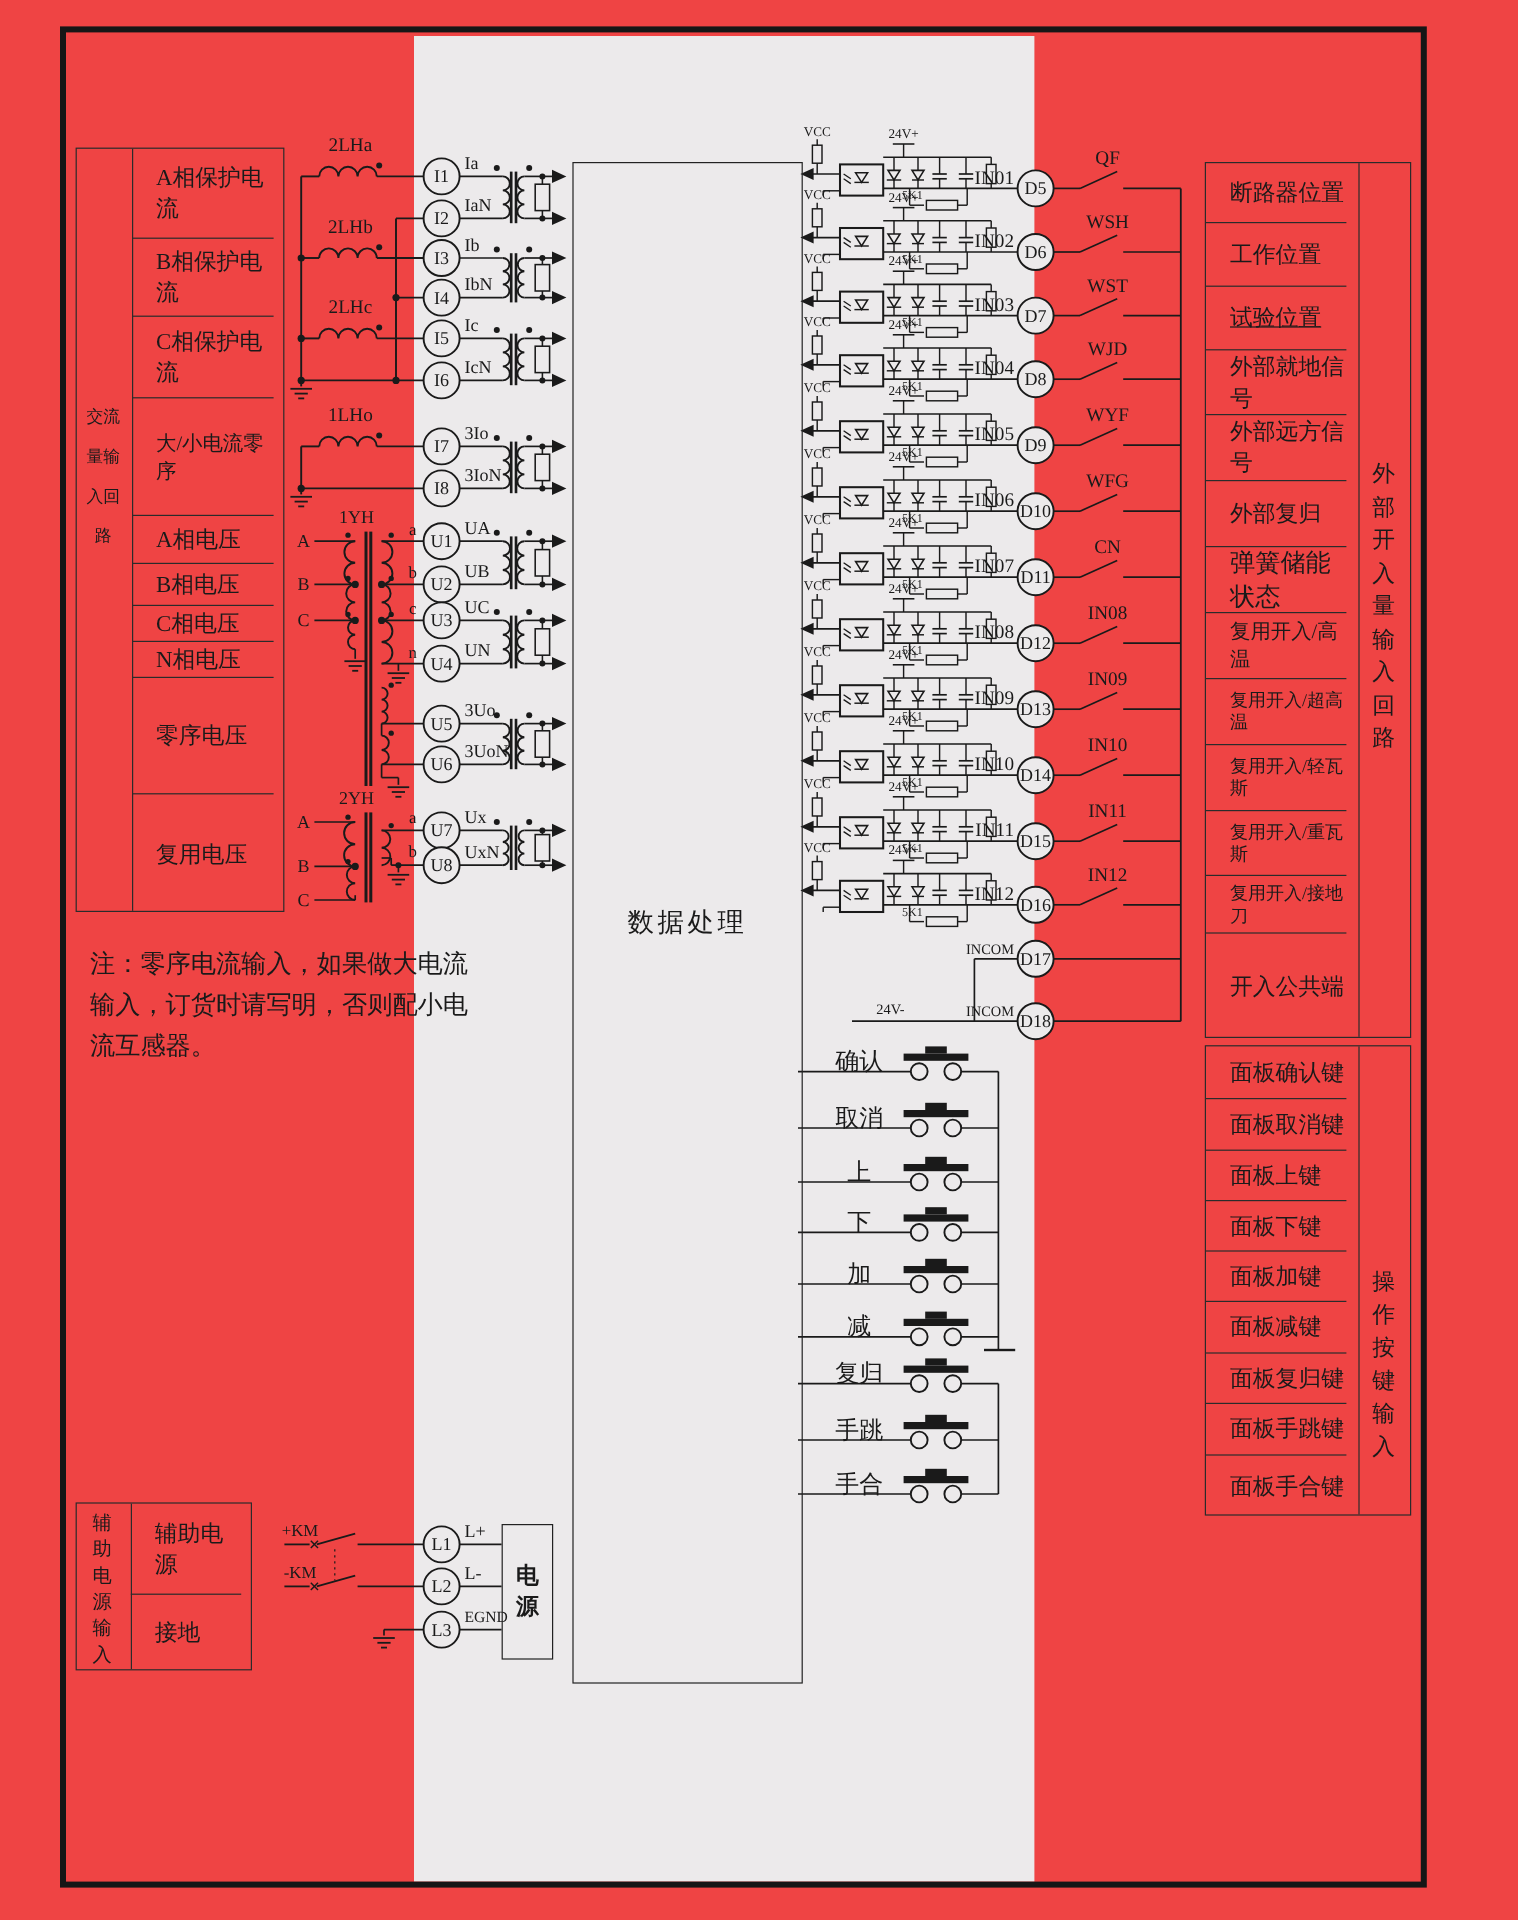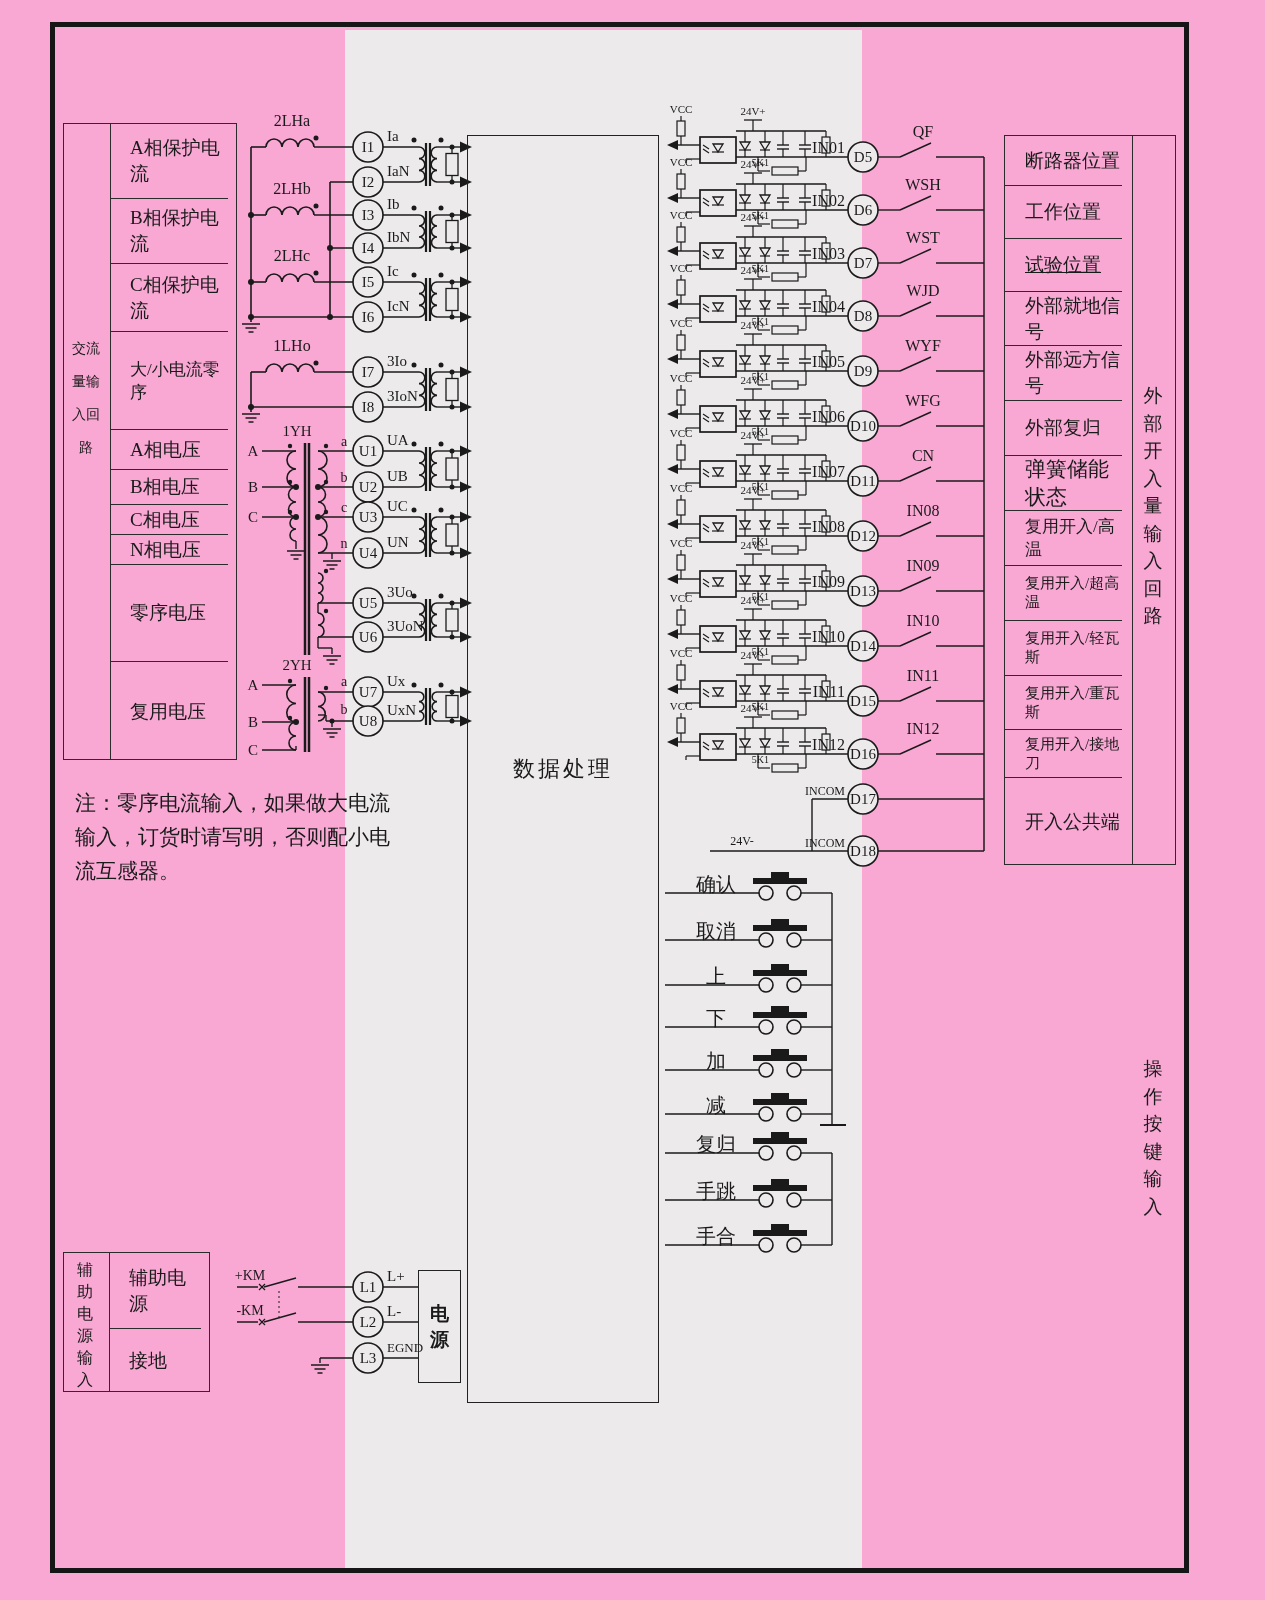--- a/index.html
+++ b/index.html
@@ -1,16 +1,16 @@
 <!DOCTYPE html>
 <html><head>
 <meta charset="utf-8">
 <style>
   html,body{margin:0;padding:0;background:#fff;}
-  .page{position:relative;width:1265px;height:1600px;background:#f9a8d4;overflow:hidden;
+  .page{position:relative;width:1265px;height:1600px;background:#ef4444;overflow:hidden;
         font-family:"Liberation Serif","DejaVu Serif",serif;color:#1a1a1a;}
   .band{position:absolute;left:345px;top:30px;width:517px;height:1538px;}
   .frame{position:absolute;left:50px;top:22px;width:1139px;height:1551px;
          border:5px solid #161616;box-sizing:border-box;pointer-events:none;}
   #cv{position:absolute;left:0;top:0;}
   #cv text{font-family:"Liberation Serif","DejaVu Serif",serif;fill:#1a1a1a;}
   .vlabel{position:absolute;word-break:break-all;text-align:center;line-height:33px;
           font-size:14px;color:#1a1a1a;}
   .tbl{position:absolute;border:1.6px solid #2b2b2b;box-sizing:border-box;background:transparent;}
   .tbl .divider{position:absolute;top:0;bottom:0;width:0;border-left:1.6px solid #2b2b2b;}
@@ -1200,21 +1200,21 @@
         <text x="368" y="1327" font-size="15" text-anchor="middle">L2</text>
       </g>
       <text x="387" y="1316" font-size="15" text-anchor="start">L-</text>
       <g>
         <circle cx="368" cy="1358" r="15" fill="#ECEAEB" stroke="#1a1a1a" stroke-width="1.6"></circle>
         <text x="368" y="1363" font-size="15" text-anchor="middle">L3</text>
       </g>
       <text x="387" y="1352" font-size="13" text-anchor="start">EGND</text>
     </svg>
 
-  <div class="obox" id="proc-box" style="left:467px;top:135px;width:192px;height:1268px;">
+  <div class="obox" id="proc-box" style="left:477px;top:135px;width:192px;height:1268px;">
     <div class="proc-label" style="top:618px">数据处理</div>
   </div>
 
   <div class="obox" style="left:418px;top:1270px;width:43px;height:113px;display:flex;font-weight:bold;">
     <div class="pow-label">电源</div>
   </div>
 
   <div id="ac-table" class="tbl" style="left: 63px; top: 123px; width: 174px; height: 637px;">
       <div class="divider" style="left: 46px;"></div>
       <div class="row" style="left: 46px; width: 118px; top: 0px; height: 74px; font-size: 19px;">A相保护电流</div>
@@ -1237,20 +1237,32 @@
       <div class="row bline" style="left: 0px; width: 117px; top: 209px; height: 55px; font-size: 19px;">外部远方信号</div>
       <div class="row bline" style="left: 0px; width: 117px; top: 264px; height: 55px; font-size: 19px;">外部复归</div>
       <div class="row bline" style="left: 0px; width: 117px; top: 319px; height: 55px; font-size: 21px;">弹簧储能状态</div>
       <div class="row bline" style="left: 0px; width: 117px; top: 374px; height: 55px; font-size: 17px;">复用开入/高温</div>
       <div class="row bline" style="left: 0px; width: 117px; top: 429px; height: 55px; font-size: 15px;">复用开入/超高温</div>
       <div class="row bline" style="left: 0px; width: 117px; top: 484px; height: 55px; font-size: 15px;">复用开入/轻瓦斯</div>
       <div class="row bline" style="left: 0px; width: 117px; top: 539px; height: 54px; font-size: 15px;">复用开入/重瓦斯</div>
       <div class="row bline" style="left: 0px; width: 117px; top: 593px; height: 48px; font-size: 15px;">复用开入/接地刀</div>
       <div class="row bline" style="left: 0px; width: 117px; top: 641px; height: 89px; font-size: 19px;">开入公共端</div>
     </div>
+  <div id="key-table" class="tbl" style="left: 1004px; top: 871px; width: 172px; height: 392px;">
+      <div class="divider" style="left: 127px;"></div>
+      <div class="row" style="left: 0px; width: 117px; top: 0px; height: 43px; font-size: 19px;">面板确认键</div>
+      <div class="row bline" style="left: 0px; width: 117px; top: 43px; height: 43px; font-size: 19px;">面板取消键</div>
+      <div class="row bline" style="left: 0px; width: 117px; top: 86px; height: 42px; font-size: 19px;">面板上键</div>
+      <div class="row bline" style="left: 0px; width: 117px; top: 128px; height: 42px; font-size: 19px;">面板下键</div>
+      <div class="row bline" style="left: 0px; width: 117px; top: 170px; height: 42px; font-size: 19px;">面板加键</div>
+      <div class="row bline" style="left: 0px; width: 117px; top: 212px; height: 43px; font-size: 19px;">面板减键</div>
+      <div class="row bline" style="left: 0px; width: 117px; top: 255px; height: 42px; font-size: 19px;">面板复归键</div>
+      <div class="row bline" style="left: 0px; width: 117px; top: 297px; height: 43px; font-size: 19px;">面板手跳键</div>
+      <div class="row bline" style="left: 0px; width: 117px; top: 340px; height: 52px; font-size: 19px;">面板手合键</div>
+    </div>
   <div id="aux-table" class="tbl" style="left: 63px; top: 1252px; width: 147px; height: 140px;">
       <div class="divider" style="left: 45px;"></div>
       <div class="row" style="left: 45px; width: 92px; top: 0px; height: 75px; font-size: 19px;">辅助电源</div>
       <div class="row bline" style="left: 45px; width: 92px; top: 75px; height: 65px; font-size: 19px;">接地</div>
     </div>
 
   <div class="vlabel" style="left:71px;top:332px;width:30px;">交流量输入回路</div>
   <div class="vlabel" style="left:1140px;top:382px;width:26px;font-size:19px;line-height:27.5px;">外部开入量输入回路</div>
   <div class="vlabel" style="left:1140px;top:1055px;width:26px;font-size:19px;line-height:27.5px;">操作按键输入</div>
   <div class="vlabel" style="left:76px;top:1259px;width:18px;font-size:16px;line-height:22px;">辅助电源输入</div>

